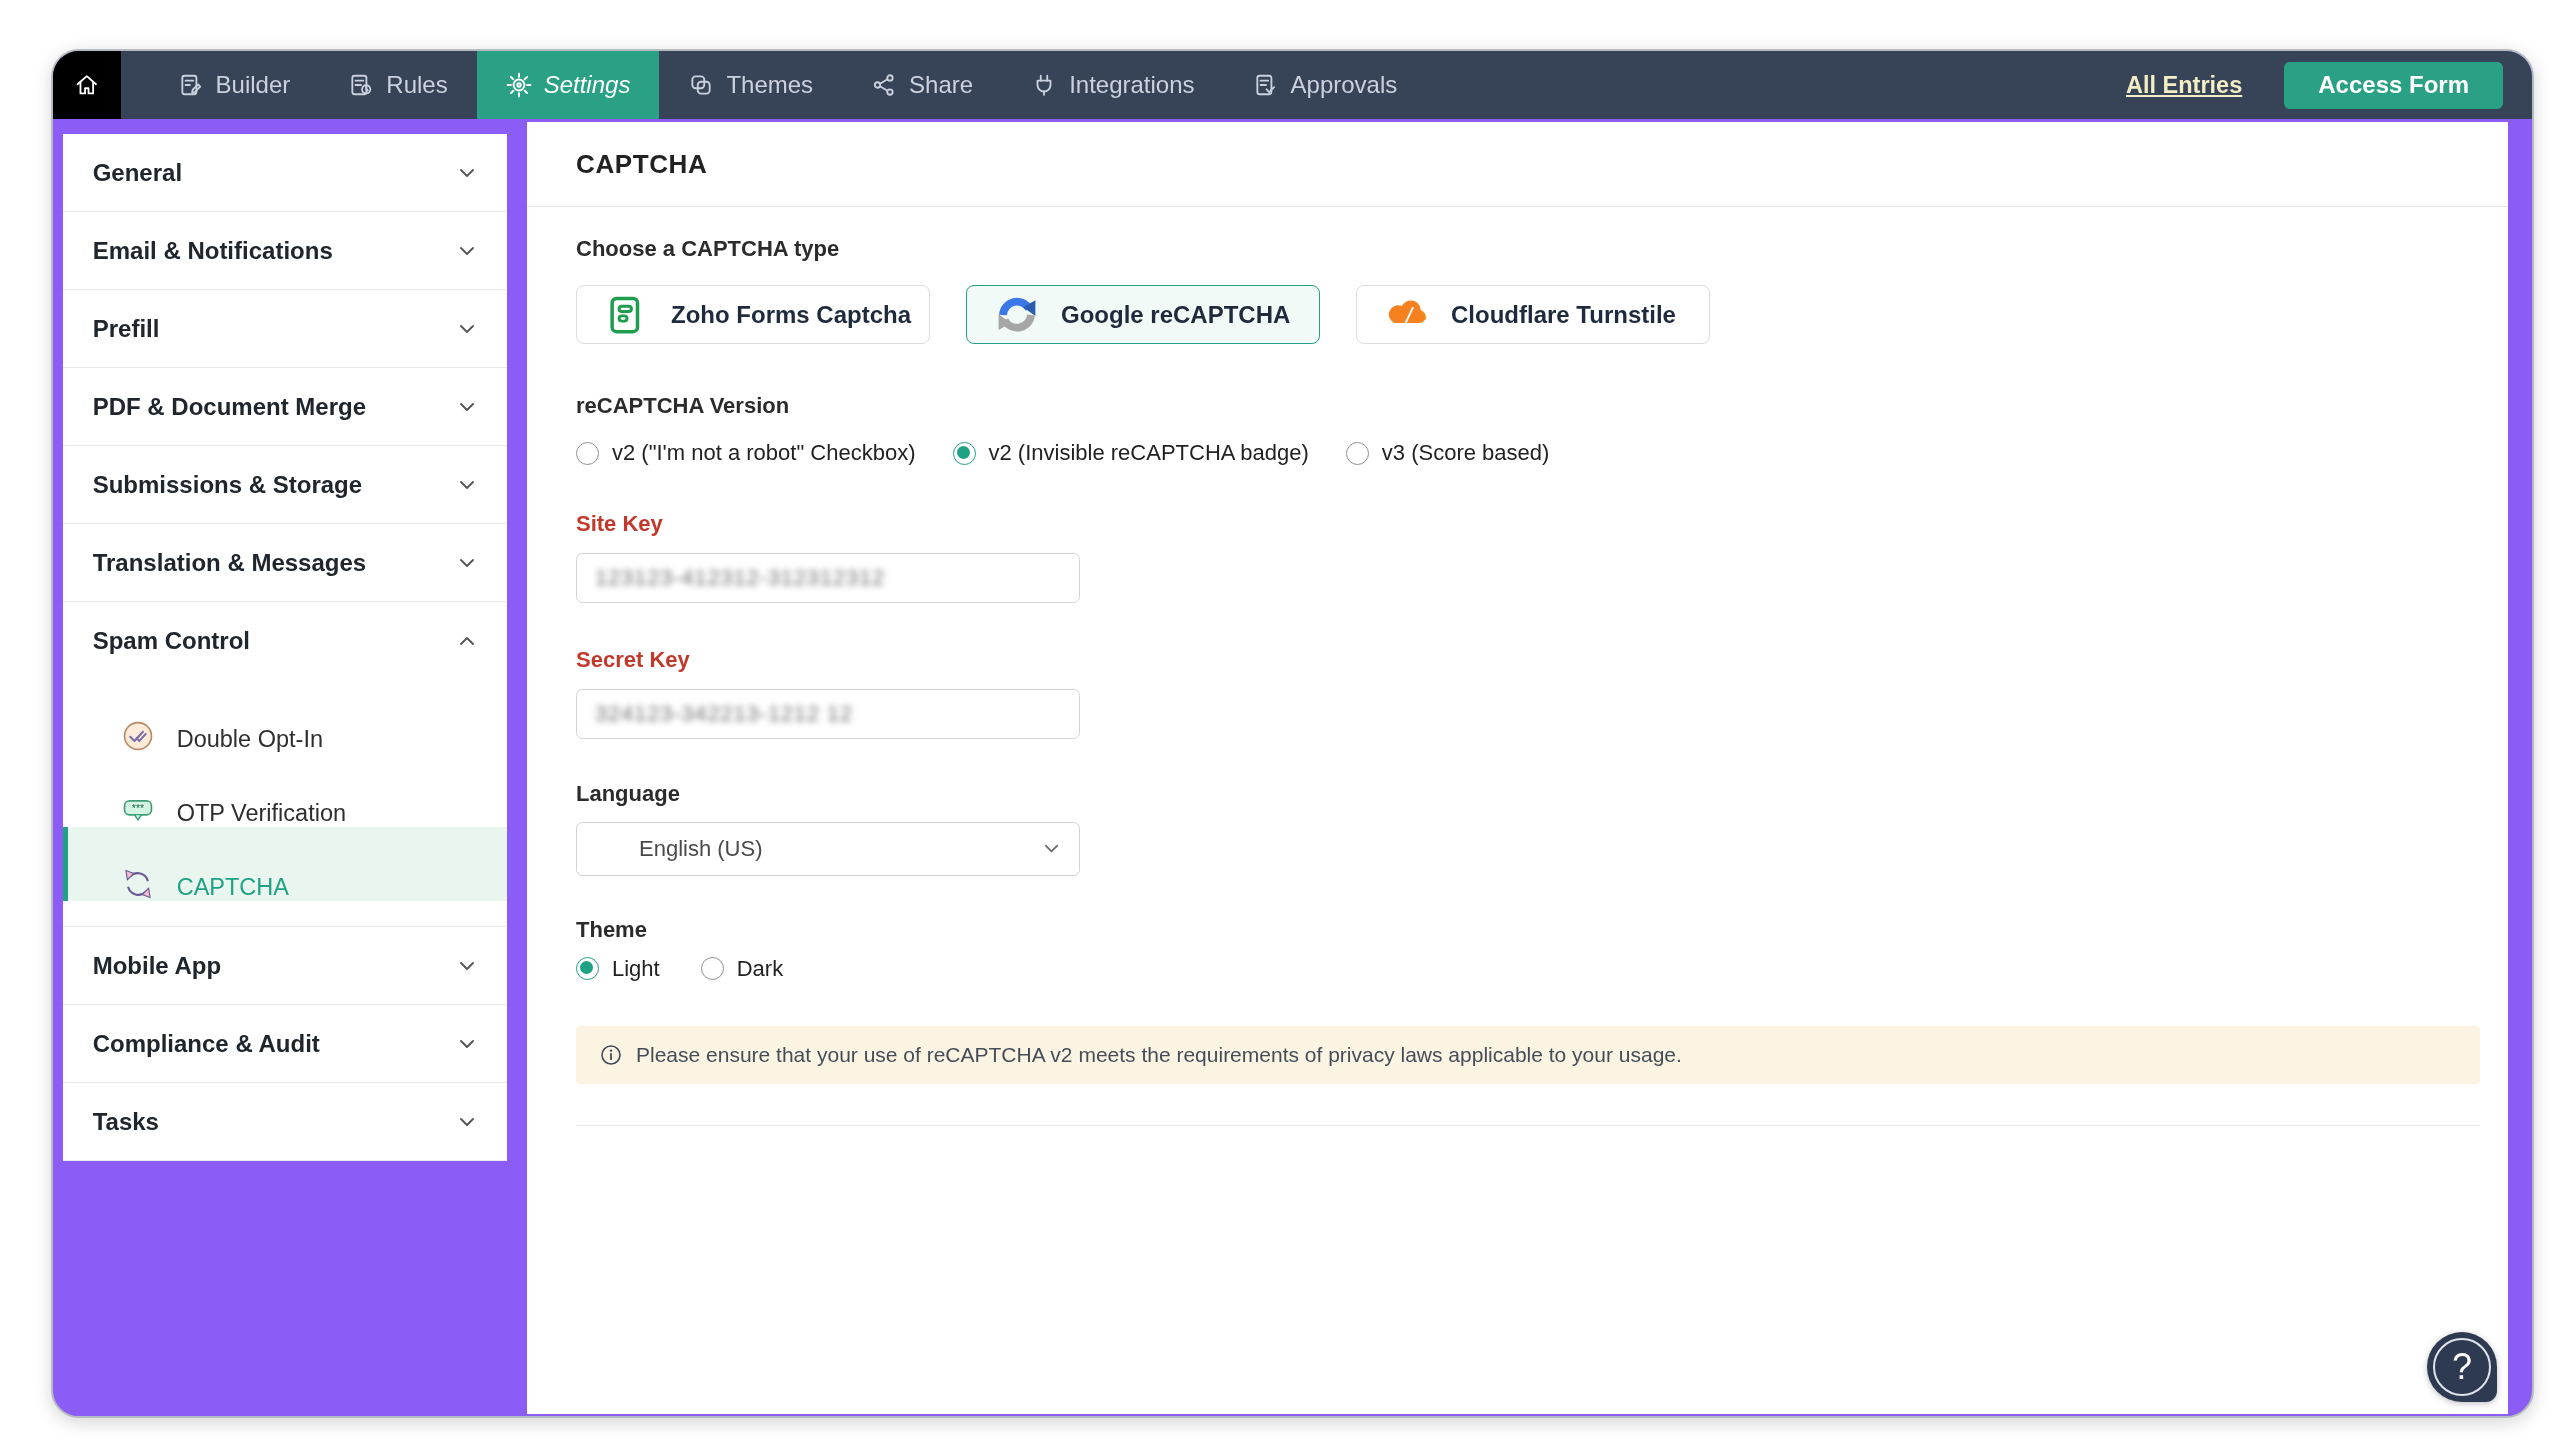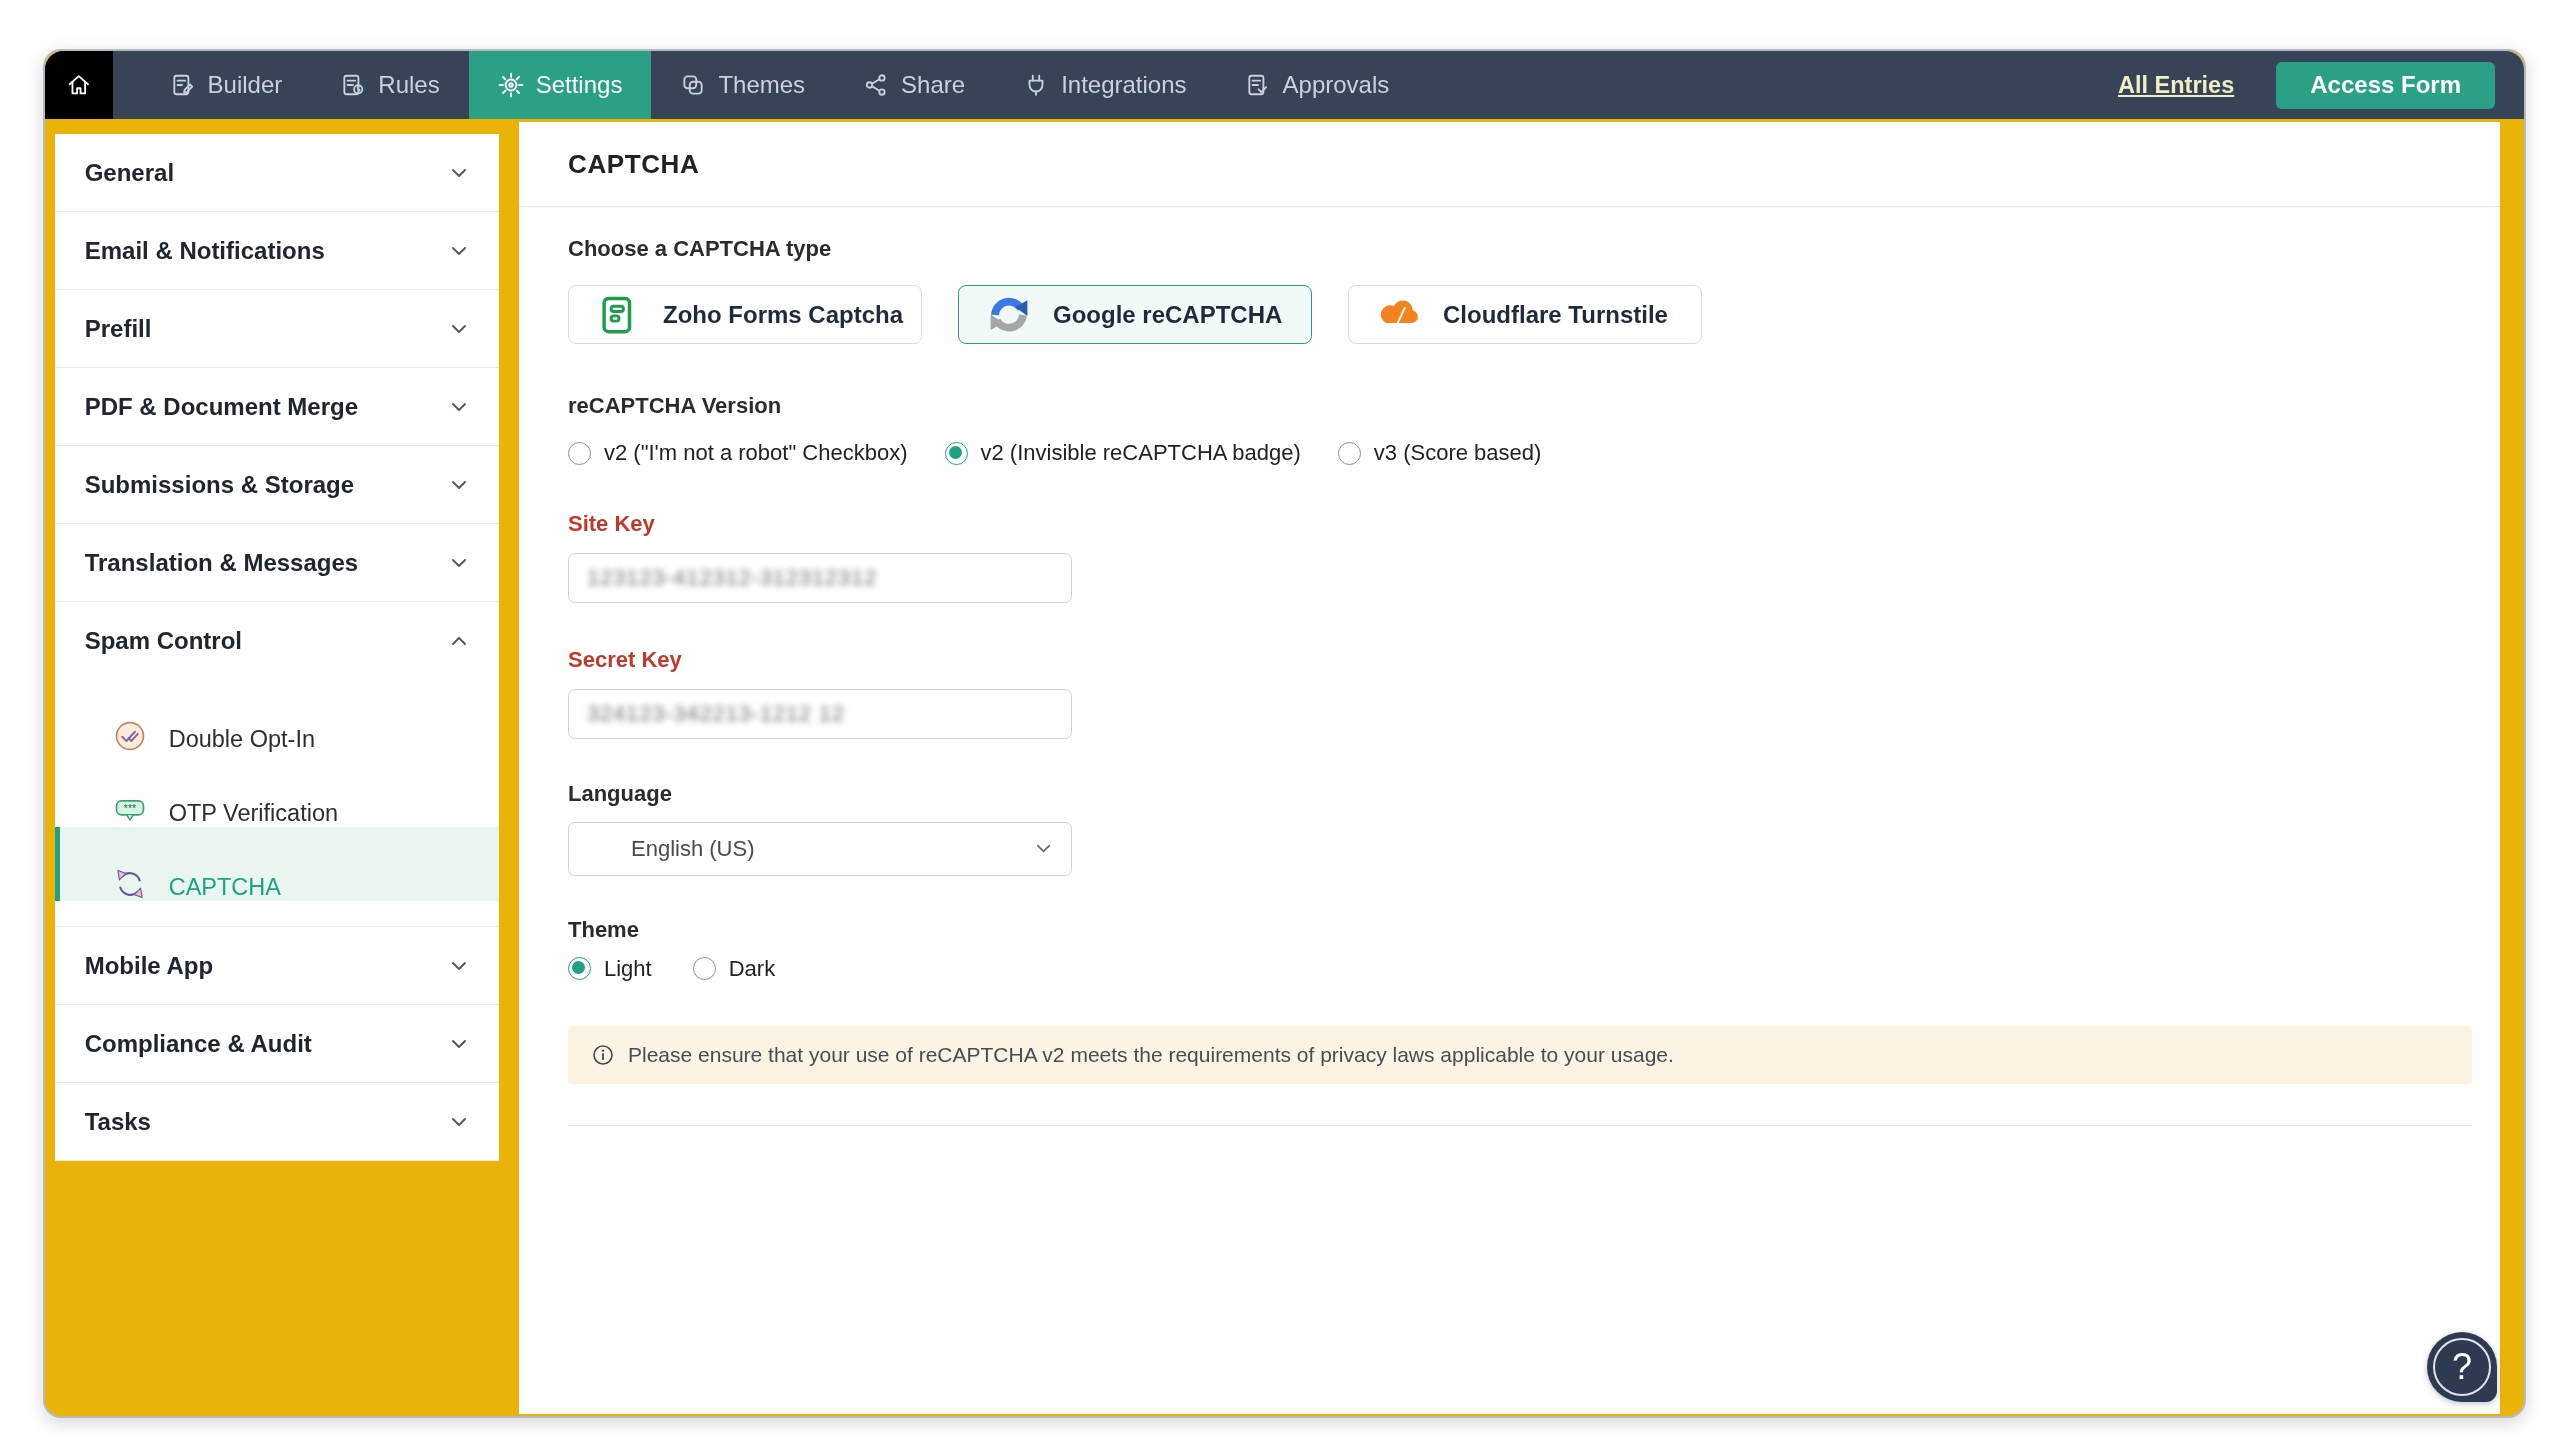--- a/index.html
+++ b/index.html
@@ -1,27 +1,27 @@
 <!DOCTYPE html>
 <html style="font-size:13px"><head>
 <meta charset="utf-8">
 <style>
   html,body{margin:0;padding:0;width:2563px;height:1453px;background:#ffffff;overflow:hidden;
     font-family:"Liberation Sans", sans-serif;-webkit-font-smoothing:antialiased;color:#333;}
-  .window{position:absolute;left:43px;top:49px;width:2479px;height:1365px;background:#eab308;
-    border:2.4px solid #b6bbc1;border-radius:18px;box-shadow:0 4.9px 18px rgba(0,0,0,.16);overflow:hidden;}
+  .window{position:absolute;left:51px;top:49px;width:2479px;height:1365px;background:#8b5cf6;
+    border:2.4px solid #b6bbc1;border-radius:28px;box-shadow:0 4.9px 18px rgba(0,0,0,.16);overflow:hidden;}
 
   
   .topnav{position:absolute;left:0;top:0;right:0;height:68px;background:#374357;display:flex;align-items:stretch;border-radius:18.6px 18.6px 0 0;}
   .home-btn{width:68px;background:#000;display:flex;align-items:center;justify-content:center;border-top-left-radius:18.6px;cursor:pointer;flex:0 0 auto;}
   .home-btn svg{width:27.6px;height:27.6px;}
   .tabs{display:flex;align-items:stretch;padding-left:27.6px;}
   .tab{display:flex;align-items:center;gap:12px;padding:0 29px;color:#ccd2dd;font-size:24px;cursor:pointer;white-space:nowrap;}
   .tab svg{width:26px;height:26px;flex:0 0 auto;}
-  .tab.active{background:#2aa184;color:#ffffff;}
+  .tab.active{background:#2aa184;color:#ffffff;font-style:italic;}
   .nav-right{margin-left:auto;display:flex;align-items:center;gap:42px;padding-right:29px;}
   .all-entries{color:#f2edc4;font-size:23.5px;font-weight:600;text-decoration:underline;cursor:pointer;white-space:nowrap;}
   .access-form{background:#2aa184;color:#fff;border:none;border-radius:5.7px;height:47px;padding:0 34px;
     font-size:24px;font-weight:700;font-family:"Liberation Sans",sans-serif;cursor:pointer;white-space:nowrap;}
 
   
   .sidebar{position:absolute;left:9.7px;top:83px;width:444px;background:#ffffff;}
   .side-row{height:77px;display:flex;align-items:center;justify-content:space-between;padding:0 27.6px 0 30px;
     border-bottom:0.8px solid #eaeaea;cursor:pointer;}
   .side-row .lbl{font-size:24px;font-weight:700;color:#20262e;}

